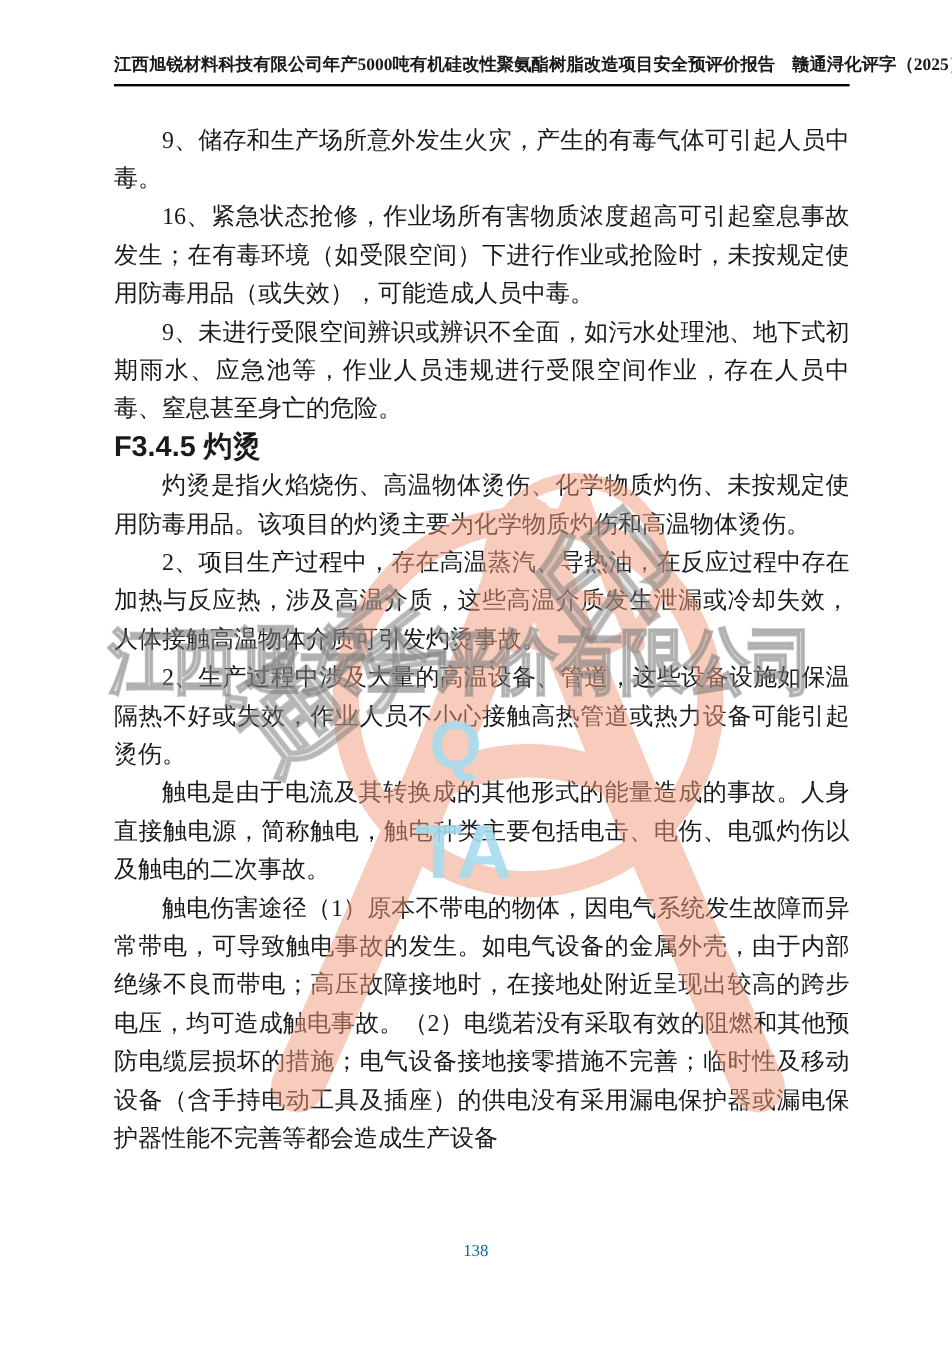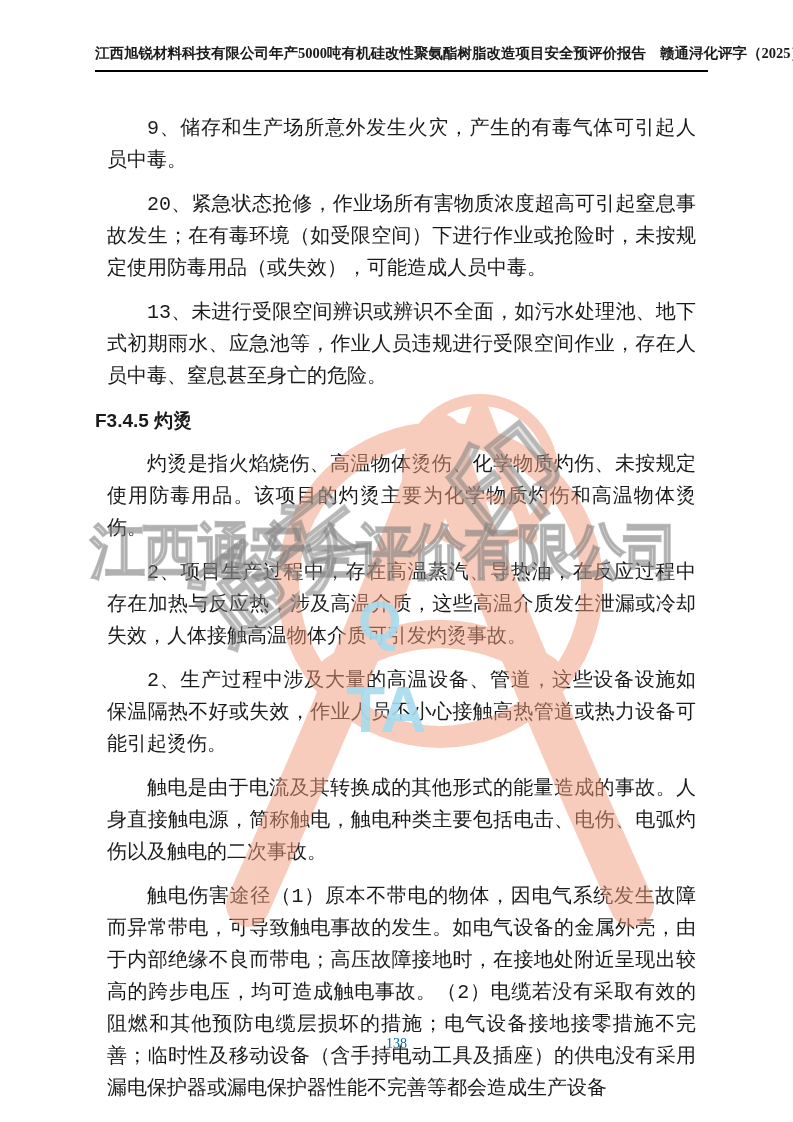--- a/index.html
+++ b/index.html
@@ -21,22 +21,22 @@
     white-space:nowrap;
   }
   .header .title{letter-spacing:0px;}
   .header .docnum{margin-left:14px;}
   
   .body-text{
     position:absolute;left:95px;top:101px;width:613px;
     font-size:20px;line-height:32px;
     text-align:justify;
   }
-  .para{margin:12px;text-indent:2em;font-family:Liberation Mono, monospace;}
-  .heading{margin:0;font-weight:bold;font-size:19px;line-height:32px;
+  .para{margin:0;text-indent:2em;}
+  .heading{margin:0;font-weight:bold;font-size:24px;line-height:32px;
     font-family:"Liberation Sans", sans-serif;}
   
   .footer{
     position:absolute;left:0;top:1036px;width:793px;
     text-align:center;font-size:14px;color:#0369a1;
   }
   
   .watermark{
     position:absolute;left:0;top:0;width:793px;height:1122px;
     pointer-events:none;
@@ -73,22 +73,22 @@
 
 <div class="page">
 
   <div class="header">
     <span class="title">江西旭锐材料科技有限公司年产5000吨有机硅改性聚氨酯树脂改造项目安全预评价报告</span>
     <span class="docnum">赣通浔化评字（2025）032号</span>
   </div>
 
   <div class="body-text">
     <p class="para">9、储存和生产场所意外发生火灾，产生的有毒气体可引起人员中毒。</p>
-    <p class="para">20、紧急状态抢修，作业场所有害物质浓度超高可引起窒息事故发生；在有毒环境（如受限空间）下进行作业或抢险时，未按规定使用防毒用品（或失效），可能造成人员中毒。</p>
-    <p class="para">13、未进行受限空间辨识或辨识不全面，如污水处理池、地下式初期雨水、应急池等，作业人员违规进行受限空间作业，存在人员中毒、窒息甚至身亡的危险。</p>
+    <p class="para">16、紧急状态抢修，作业场所有害物质浓度超高可引起窒息事故发生；在有毒环境（如受限空间）下进行作业或抢险时，未按规定使用防毒用品（或失效），可能造成人员中毒。</p>
+    <p class="para">9、未进行受限空间辨识或辨识不全面，如污水处理池、地下式初期雨水、应急池等，作业人员违规进行受限空间作业，存在人员中毒、窒息甚至身亡的危险。</p>
     <h3 class="heading">F3.4.5 灼烫</h3>
     <p class="para">灼烫是指火焰烧伤、高温物体烫伤、化学物质灼伤、未按规定使用防毒用品。该项目的灼烫主要为化学物质灼伤和高温物体烫伤。</p>
     <p class="para">2、项目生产过程中，存在高温蒸汽、导热油，在反应过程中存在加热与反应热，涉及高温介质，这些高温介质发生泄漏或冷却失效，人体接触高温物体介质可引发灼烫事故。</p>
     <p class="para">2、生产过程中涉及大量的高温设备、管道，这些设备设施如保温隔热不好或失效，作业人员不小心接触高热管道或热力设备可能引起烫伤。</p>
     <p class="para">触电是由于电流及其转换成的其他形式的能量造成的事故。人身直接触电源，简称触电，触电种类主要包括电击、电伤、电弧灼伤以及触电的二次事故。</p>
     <p class="para">触电伤害途径（1）原本不带电的物体，因电气系统发生故障而异常带电，可导致触电事故的发生。如电气设备的金属外壳，由于内部绝缘不良而带电；高压故障接地时，在接地处附近呈现出较高的跨步电压，均可造成触电事故。（2）电缆若没有采取有效的阻燃和其他预防电缆层损坏的措施；电气设备接地接零措施不完善；临时性及移动设备（含手持电动工具及插座）的供电没有采用漏电保护器或漏电保护器性能不完善等都会造成生产设备</p>
   </div>
 
   <div class="watermark">
 

